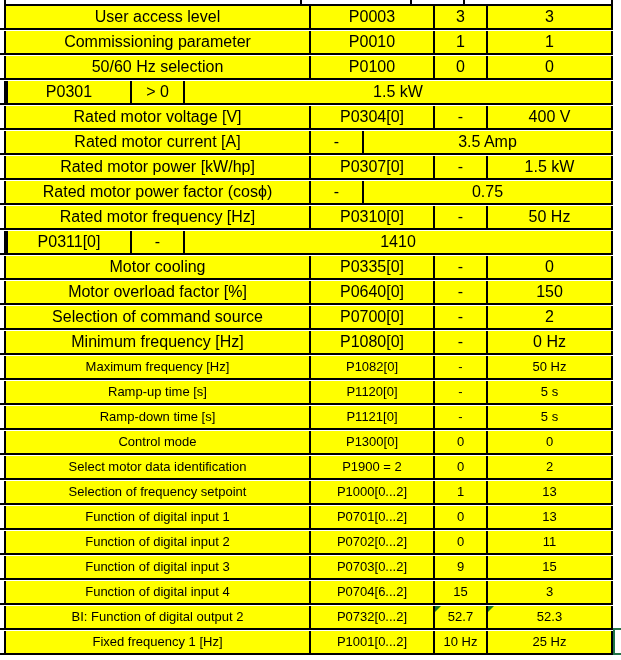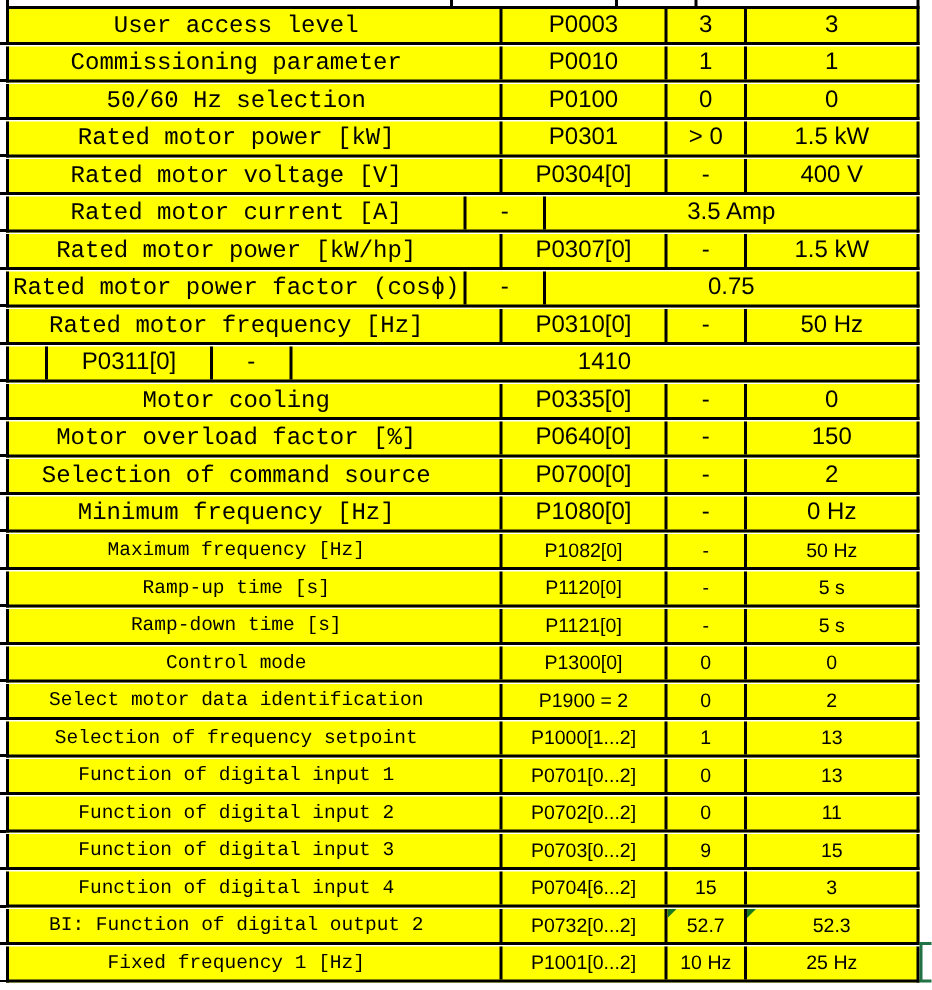--- a/index.html
+++ b/index.html
@@ -16,22 +16,22 @@
     display:flex; height:24px; box-sizing:border-box;
     border:2px solid var(--border,#000); border-top:none;
     margin-bottom:1px;
     background:var(--cell-fill,#ffff00);
   }
   .cell {
     box-sizing:border-box; position:relative;
     line-height:22px; text-align:center; white-space:nowrap; overflow:hidden;
     font-size:16px; color:var(--text,#000);
   }
-  .c0 { width:303px;font-family:Liberation Mono, monospace; }
-  .c1 { width:110px; border-left:2px solid var(--border,#000);margin-left:24px; }
+  .c0 { width:303px; }
+  .c1 { width:124px; border-left:2px solid var(--border,#000); }
   .c2 { width:53px;  border-left:2px solid var(--border,#000); }
   .c3 { flex:1;      border-left:2px solid var(--border,#000); }
   .row:nth-child(n+15) .cell { font-size:13px; }
   .err-tri {
     position:absolute; top:0; left:0; width:0; height:0;
     border-top:6px solid var(--err-green,#1b7a1b);
     border-right:6px solid transparent;
   }
   .vstub {
     position:absolute; top:0; width:2px; height:6px;
@@ -74,21 +74,20 @@
       <div class="cell c2">1</div>
       <div class="cell c3">1</div>
     </div>
     <div class="row">
       <div class="cell c0">50/60 Hz selection</div>
       <div class="cell c1">P0100</div>
       <div class="cell c2">0</div>
       <div class="cell c3">0</div>
     </div>
     <div class="row">
-      <div class="cell c0">Rated motor power [kW]</div>
       <div class="cell c1">P0301</div>
       <div class="cell c2">&gt; 0</div>
       <div class="cell c3">1.5 kW</div>
     </div>
     <div class="row">
       <div class="cell c0">Rated motor voltage [V]</div>
       <div class="cell c1">P0304[0]</div>
       <div class="cell c2">-</div>
       <div class="cell c3">400 V</div>
     </div>
@@ -168,21 +167,21 @@
       <div class="cell c3">0</div>
     </div>
     <div class="row">
       <div class="cell c0">Select motor data identification</div>
       <div class="cell c1">P1900 = 2</div>
       <div class="cell c2">0</div>
       <div class="cell c3">2</div>
     </div>
     <div class="row">
       <div class="cell c0">Selection of frequency setpoint</div>
-      <div class="cell c1">P1000[1...2]</div>
+      <div class="cell c1">P1000[0...2]</div>
       <div class="cell c2">1</div>
       <div class="cell c3">13</div>
     </div>
     <div class="row">
       <div class="cell c0">Function of digital input 1</div>
       <div class="cell c1">P0701[0...2]</div>
       <div class="cell c2">0</div>
       <div class="cell c3">13</div>
     </div>
     <div class="row">

